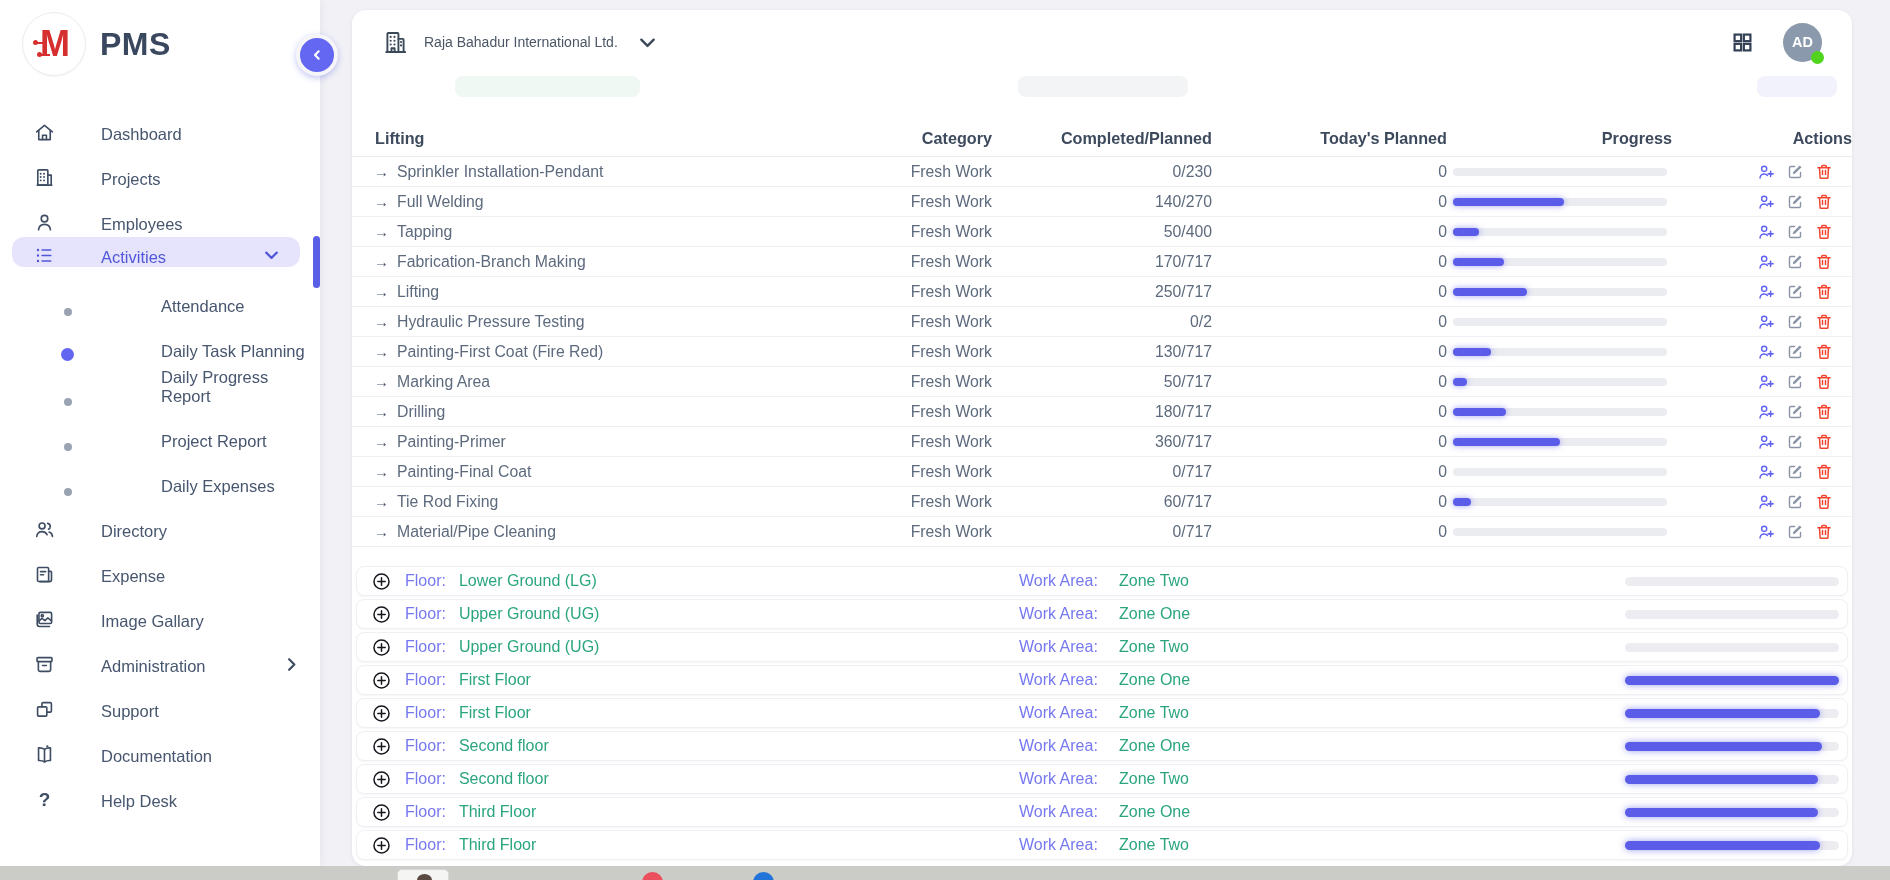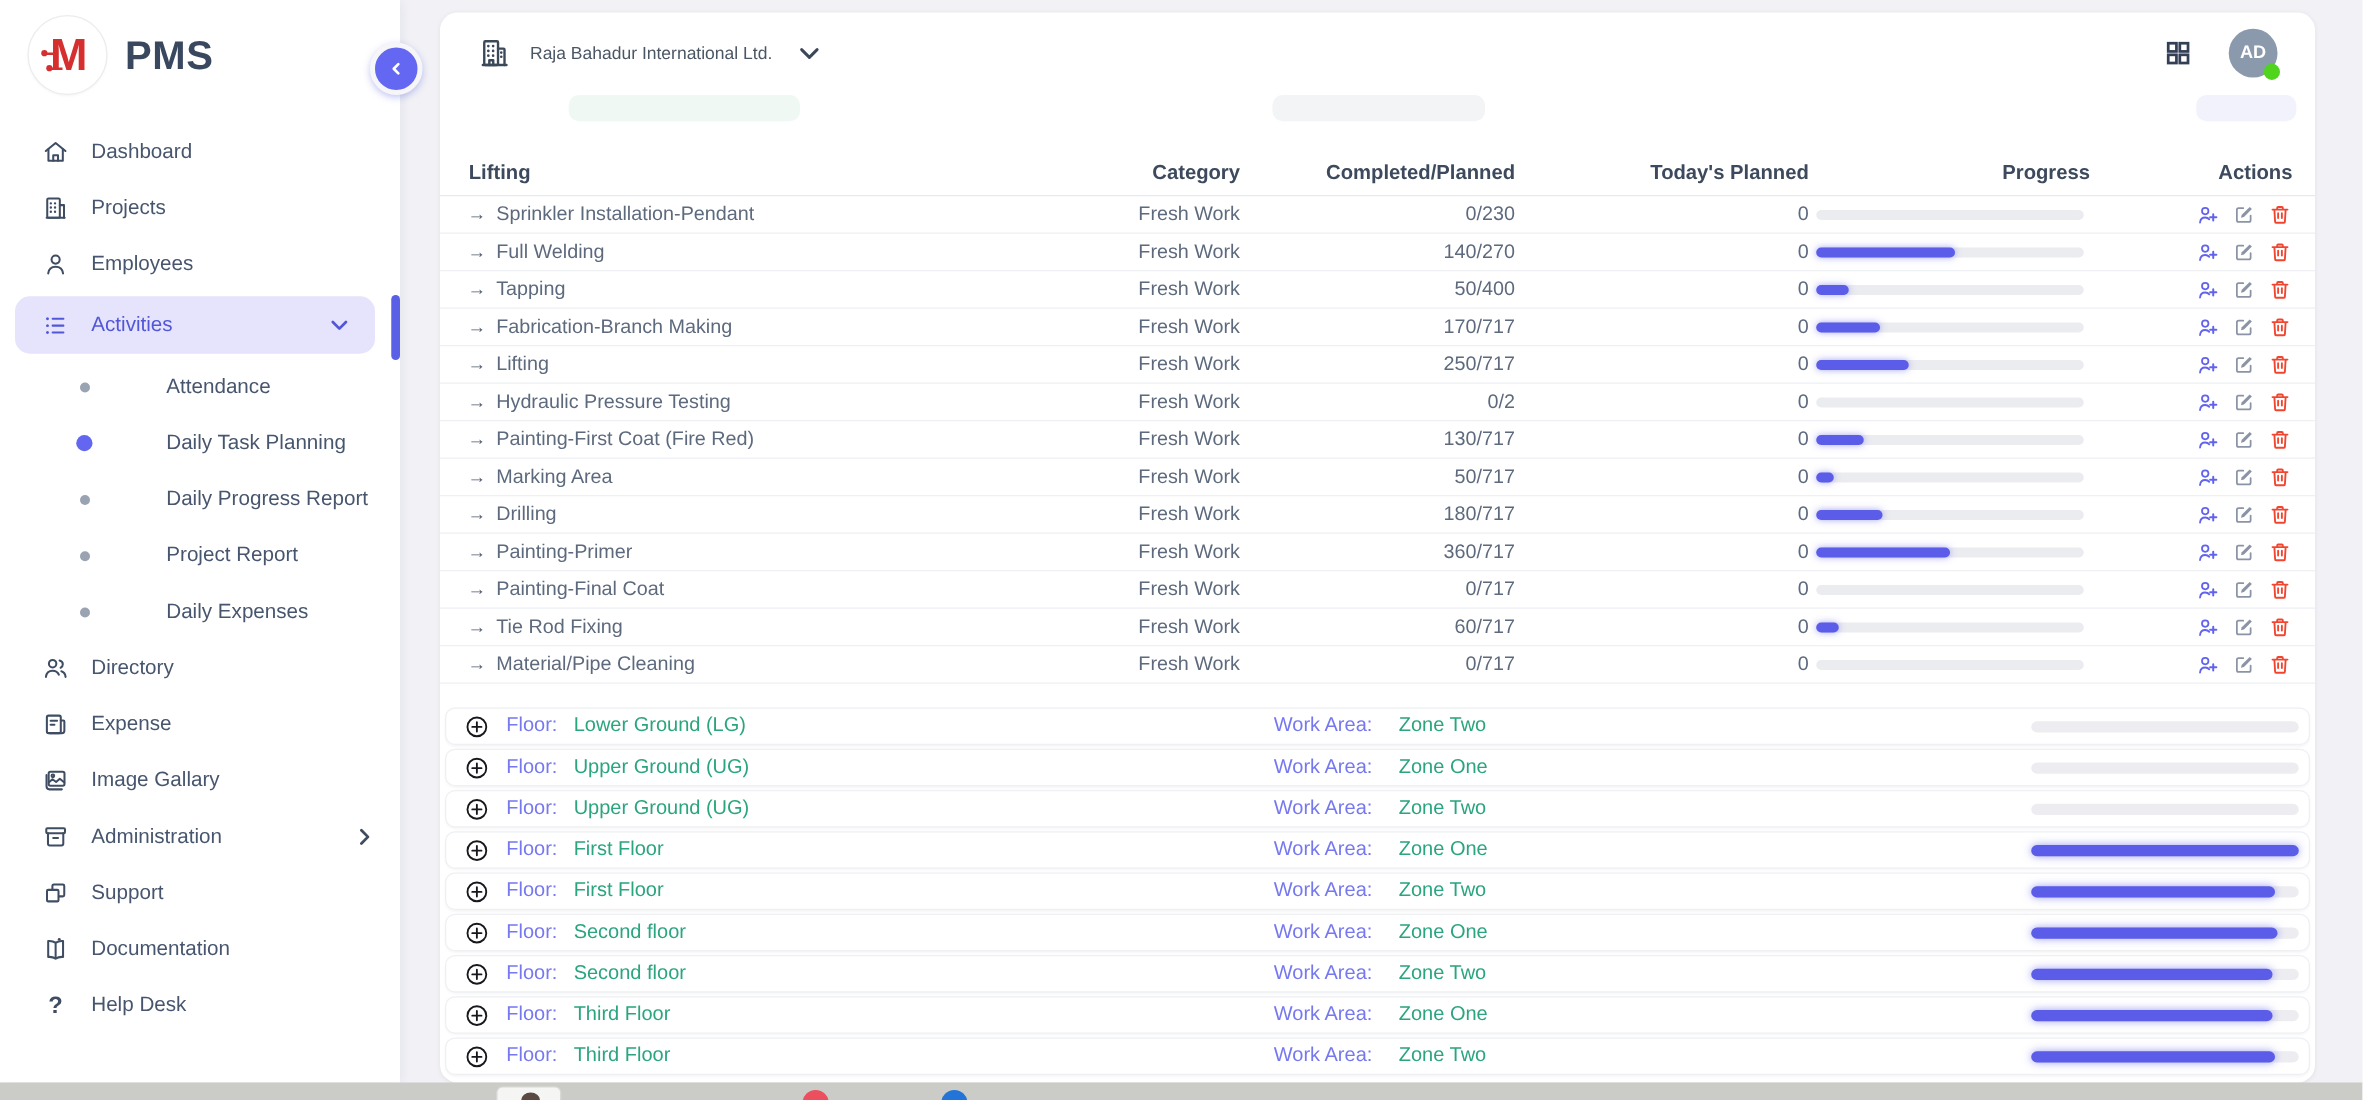--- a/index.html
+++ b/index.html
@@ -34,28 +34,28 @@
   .collapse-btn {
     position:absolute; left:296px; top:34px; width:42px; height:42px;
     border-radius:50%; background:#6467f1; border:4px solid #f6f6f9;
     color:#fff; display:flex; align-items:center; justify-content:center;
     z-index:6; cursor:pointer; box-shadow:0 2px 6px rgba(80,90,220,.35);
   }
   .collapse-btn svg { width:16px; height:16px; }
 
   .nav { position:absolute; top:99px; left:0; right:0; }
   .nav-item {
-    height:45px; display:flex; align-items:center;
+    height:45px; display:flex; align-items:flex-end;
     padding-left:33px; font-size:16.5px; color:#47566e; font-weight:500;
-    cursor:pointer; position:relative;
+    cursor:pointer; position:relative;gap:28px;
   }
   .nav-item .icon { width:23px; height:23px; margin-right:17px; color:#3f4d63; flex:none; }
   .nav-item .qmark { font-size:19px; font-weight:600; color:#3f4d63; width:23px; text-align:center; margin-right:17px; }
   .nav-item.pill {
-    margin:3px 20px 4px 12px; padding-left:21px; height:46px;
+    margin:3px 20px 4px 12px; padding-left:21px; height:30px;
     background:var(--active-bg,#e5e4fc); border-radius:12px;
     color:var(--active-text,#5257d8);
   }
   .nav-item.pill .icon { color:var(--active-text,#5257d8); }
   .pill-chevron { margin-left:auto; margin-right:14px; width:15px; height:15px; color:var(--active-text,#5257d8); }
   .right-chevron { margin-left:auto; margin-right:30px; width:15px; height:15px; color:#55627b; }
   .active-indicator {
     position:absolute; left:313px; top:236px; width:7px; height:52px;
     background:#5a5fe8; border-radius:4px; z-index:4;
   }
@@ -89,21 +89,21 @@
   .ghost-lav  { left:1405px; width:80px; background:#eceefb; }
 
   
   .grid6 { display:grid; grid-template-columns:430px 210px 220px 235px 225px 180px; align-items:center; }
   .t-head { height:37px; border-bottom:1px solid #e7e9ee; font-size:16.2px; font-weight:700; color:#3d4a5d; }
   .t-row  { height:30px; border-bottom:1px solid #eef0f3; font-size:15.8px; color:#5d6a7d; }
   .c-activity { display:flex; align-items:center; gap:8px; padding-left:22px; }
   .c-activity .arrow { font-size:15px; color:#4d5a6e; }
   .c-cat, .c-comp, .c-today, .c-prog { text-align:right; }
   .c-actions { display:flex; justify-content:flex-end; gap:9px; padding-right:18px; align-items:center; }
-  .h-actions { text-align:right; padding-right:18px; }
+  .h-actions { text-align:right; }
   .h-activity { padding-left:23px; }
 
   .track { width:214px; height:8px; background:#ebecf0; border-radius:6px; margin:0 auto; }
   .fill  { height:100%; border-radius:6px; background:var(--accent,#5b5de9);
            box-shadow:0 0 6px rgba(91,93,233,.55); }
 
   .act-icon { width:20px; height:20px; cursor:pointer; }
   .act-icon.assign { color:var(--assign,#6163ee); }
   .act-icon.edit   { color:var(--edit,#8a94a6); }
   .act-icon.del    { color:var(--del,#f2452f); }

